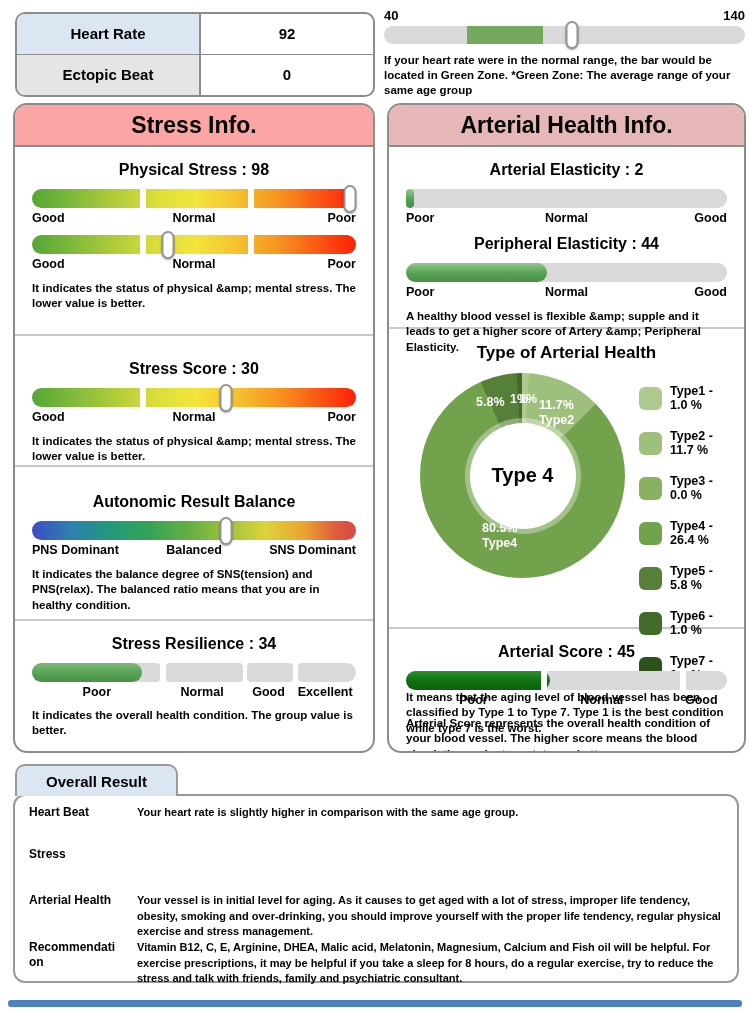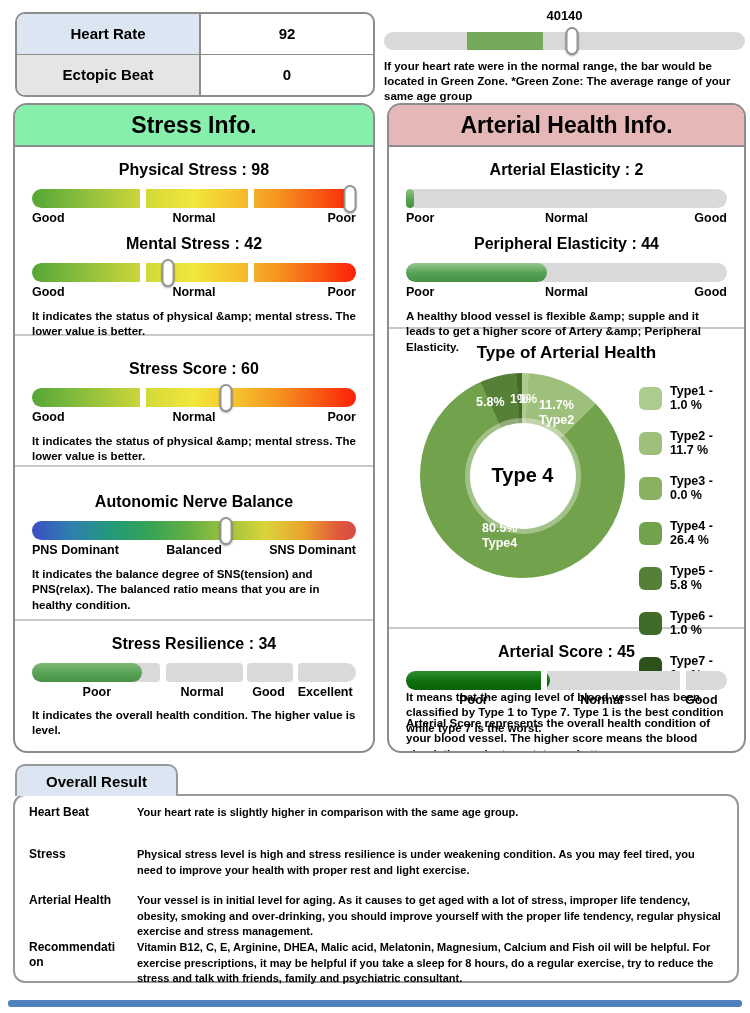--- a/index.html
+++ b/index.html
@@ -14,21 +14,21 @@
     left:15px;top:12px;width:356px;height:81px;
     border:2px solid #8c8c8c;border-radius:10px;overflow:hidden;
     display:grid;grid-template-columns:184px 1fr;grid-template-rows:1fr 1fr;background:#fff;
   }
   #hr-table .cell{display:flex;align-items:center;justify-content:center;font-weight:bold;font-size:15px;}
   #hr-table .lbl{border-right:2px solid #8c8c8c;}
   #hr-table .row1{border-bottom:1.5px solid #8c8c8c;}
 
   
   #hr-gauge{left:384px;top:8px;width:361px;}
-  .minmax{display:flex;justify-content:center;font-weight:bold;font-size:13px;margin-bottom:9px;}
+  .minmax{display:flex;justify-content:space-between;font-weight:bold;font-size:13px;margin-bottom:3px;}
   .track{height:18px;background:#d9d9d9;border-radius:9px;position:relative;}
   .greenzone{position:absolute;top:0;bottom:0;}
   .thumb{
     position:absolute;top:50%;transform:translate(-50%,-50%);
     width:13px;height:28px;background:#fff;border:2px solid #949494;border-radius:7px;
     box-shadow:0 1px 2px rgba(0,0,0,.35);box-sizing:border-box;z-index:3;
   }
   .desc{font-weight:bold;font-size:11.5px;line-height:1.3;margin-top:9px;}
 
   
@@ -130,64 +130,63 @@
     <span>140</span>
   </div>
   <div class="track">
     <div class="greenzone" style="left: 23%; width: 21%; background: rgb(116, 168, 90);"></div>
     <div class="thumb" style="left: 52%;"></div>
   </div>
   <div class="desc">If your heart rate were in the normal range, the bar would be located in Green Zone. *Green Zone: The average range of your same age group</div>
 </div>
 
 <div id="stress-panel" class="panel">
-  <div class="panel-header" style="background: #86efac;">Stress Info.</div>
+  <div class="panel-header" style="background: #fca5a5;">Stress Info.</div>
 
   <div class="section" style="height:187px;">
     <div class="gauge-title">Physical Stress : 98</div>
     <div class="gbar grad-stress">
       <div class="gap gap33"></div>
       <div class="gap gap66"></div>
       <div class="thumb" style="left: 98%;"></div>
     </div>
     <div class="scale-row">
       <span class="l">Good</span>
       <span class="m">Normal</span>
       <span class="r">Poor</span>
     </div>
-    <div class="gauge-title">Mental Stress : 42</div>
     <div class="gbar grad-stress">
       <div class="gap gap33"></div>
       <div class="gap gap66"></div>
       <div class="thumb" style="left: 42%;"></div>
     </div>
     <div class="scale-row">
       <span class="l">Good</span>
       <span class="m">Normal</span>
       <span class="r">Poor</span>
     </div>
     <div class="note">It indicates the status of physical &amp;amp; mental stress. The lower value is better.</div>
   </div>
 
   <div class="section" style="height:131px;">
-    <div class="gauge-title" style="margin-top:12px;">Stress Score : 60</div>
+    <div class="gauge-title" style="margin-top:12px;">Stress Score : 30</div>
     <div class="gbar grad-stress">
       <div class="gap gap33"></div>
       <div class="thumb" style="left: 60%;"></div>
     </div>
     <div class="scale-row">
       <span class="l">Good</span>
       <span class="m">Normal</span>
       <span class="r">Poor</span>
     </div>
     <div class="note">It indicates the status of physical &amp;amp; mental stress. The lower value is better.</div>
   </div>
 
   <div class="section" style="height:154px;">
-    <div class="gauge-title" style="margin-top:14px;">Autonomic Nerve Balance</div>
+    <div class="gauge-title" style="margin-top:14px;">Autonomic Result Balance</div>
     <div class="gbar grad-anb">
       <div class="thumb" style="left: 60%;"></div>
     </div>
     <div class="scale-row">
       <span class="l">PNS Dominant</span>
       <span class="m">Balanced</span>
       <span class="r">SNS Dominant</span>
     </div>
     <div class="note">It indicates the balance degree of SNS(tension) and PNS(relax). The balanced ratio means that you are in healthy condition.</div>
   </div>
@@ -200,21 +199,21 @@
       <div class="seg seg3"></div>
       <div class="seg seg4"></div>
       <div class="seg-fill" style="width: 34%;"></div>
     </div>
     <div class="seg-labels">
       <span style="left:20%;">Poor</span>
       <span style="left:52.5%;">Normal</span>
       <span style="left:73%;">Good</span>
       <span style="left:90.5%;">Excellent</span>
     </div>
-    <div class="note">It indicates the overall health condition. The higher value is level.</div>
+    <div class="note">It indicates the overall health condition. The group value is better.</div>
   </div>
 </div>
 
 <div id="arterial-panel" class="panel">
   <div class="panel-header" style="background: rgb(229, 184, 183);">Arterial Health Info.</div>
 
   <div class="section" style="height:180px;">
     <div class="gauge-title">Arterial Elasticity : 2</div>
     <div class="etrack">
       <div class="efill" style="width: 2.5%;"></div>
@@ -298,21 +297,20 @@
 </div>
 
 <div id="overall-tab" class="abs" style="background: rgb(220, 230, 242);">Overall Result</div>
 <div id="overall-box" class="abs">
   <div class="orow">
     <div class="olabel">Heart Beat</div>
     <div class="otext">Your heart rate is slightly higher in comparison with the same age group.</div>
   </div>
   <div class="orow">
     <div class="olabel">Stress</div>
-    <div class="otext">Physical stress level is high and stress resilience is under weakening condition. As you may feel tired, you need to improve your health with proper rest and light exercise.</div>
   </div>
   <div class="orow">
     <div class="olabel">Arterial Health</div>
     <div class="otext">Your vessel is in initial level for aging. As it causes to get aged with a lot of stress, improper life tendency, obesity, smoking and over-drinking, you should improve yourself with the proper life tendency, regular physical exercise and stress management.</div>
   </div>
   <div class="orow">
     <div class="olabel">Recommendation</div>
     <div class="otext">Vitamin B12, C, E, Arginine, DHEA, Malic acid, Melatonin, Magnesium, Calcium and Fish oil will be helpful. For exercise prescriptions, it may be helpful if you take a sleep for 8 hours, do a regular exercise, try to reduce the stress and talk with friends, family and psychiatric consultant.</div>
   </div>
 </div>

